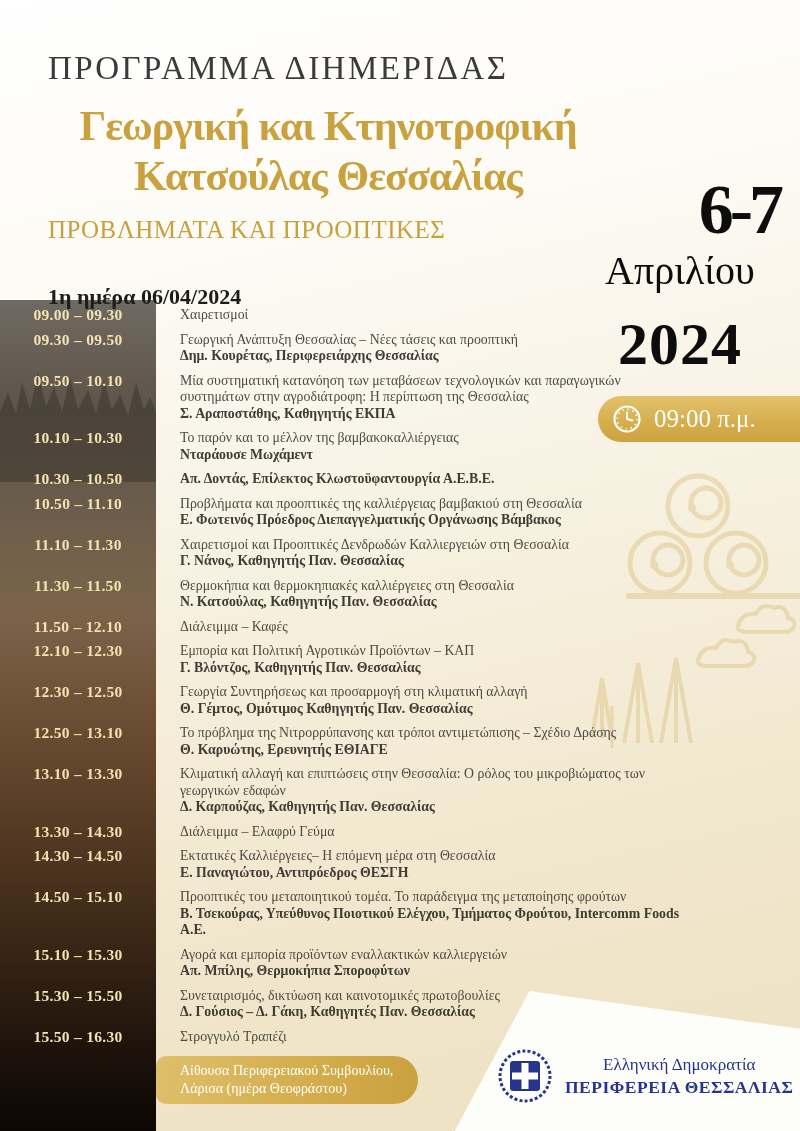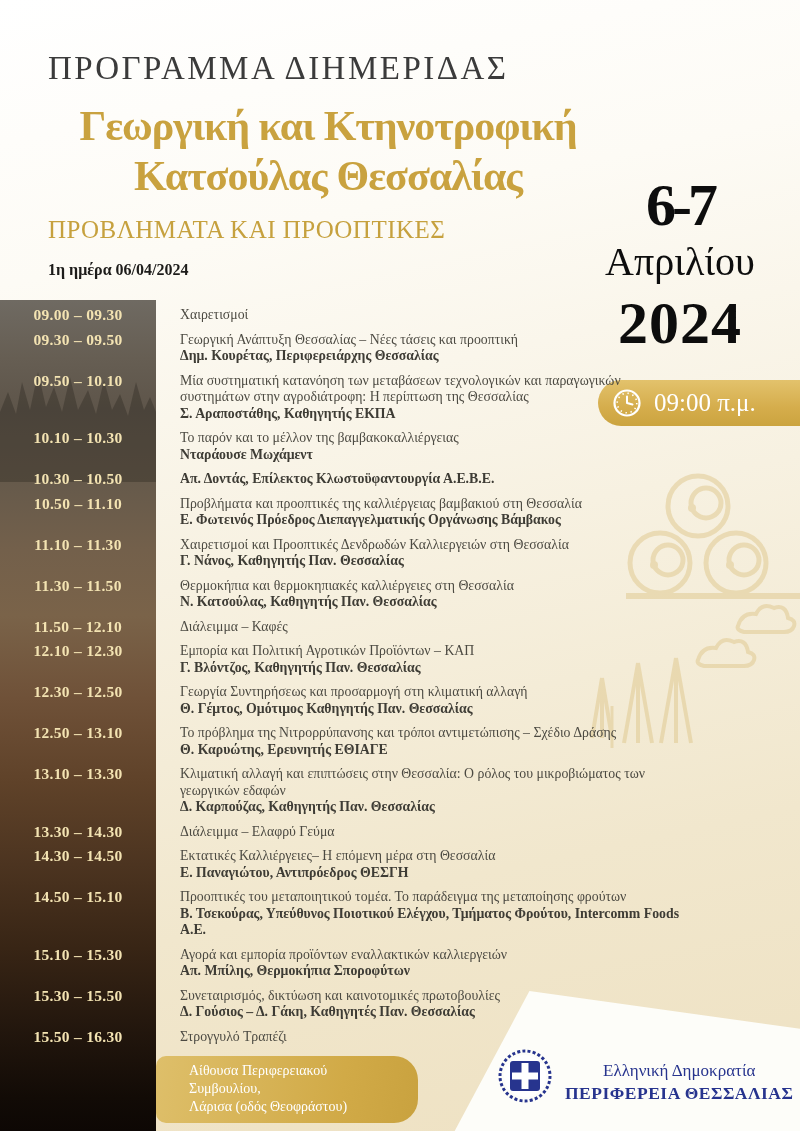--- a/index.html
+++ b/index.html
@@ -17,58 +17,58 @@
       #6f6a62 0%,#665e53 7%,#5e554a 13%,#665a4b 22%,#73604b 30%,
       #7a6349 38%,#6f5138 48%,#5f4229 58%,#4c3420 68%,#382515 78%,
       #22160d 88%,#120b06 96%,#0d0704 100%);
   }
   .strip-trees{position:absolute;left:0;top:52px;width:156px;height:130px;opacity:.55;}
   
   .header{position:absolute;left:48px;top:50px;width:560px;color:#3f3e3c;}
   .kicker{font-size:33px;font-weight:400;letter-spacing:2.5px;color:#3b3b3b;}
   .title{margin-top:14px;font-size:42px;line-height:1.2;font-weight:700;letter-spacing:-1px;color:#c9a23f;text-align:center;}
   .subtitle{margin-top:14px;font-size:25px;font-weight:500;letter-spacing:.5px;color:#c6a13e;}
-  .day-label{margin-top:17px;font-size:16px;font-weight:700;color:#1d1c1a;}
+  .day-label{margin-top:40px;font-size:22px;font-weight:700;color:#1d1c1a;}
   
   .date-badge{position:absolute;left:580px;top:178px;width:200px;text-align:center;color:#0d0d0d;}
-  .date-days{font-size:60px;font-weight:700;line-height:.9;letter-spacing:-4px;}
+  .date-days{font-size:70px;font-weight:700;line-height:.9;letter-spacing:-4px;text-align:right;}
   .date-month{font-size:40px;font-weight:400;margin-top:6px;}
-  .date-year{font-size:60px;font-weight:700;margin-top:4px;letter-spacing:1px;}
+  .date-year{font-size:60px;font-weight:700;margin-top:16px;letter-spacing:1px;}
   
   .time-pill{
-    position:absolute;left:598px;top:380px;width:202px;height:46px;
+    position:absolute;left:598px;top:396px;width:202px;height:46px;
     border-radius:25px 0 0 25px;
     background:linear-gradient(180deg,#e3c26c 0%,#d5ad4c 60%,#cba43f 100%);
     display:flex;align-items:center;gap:12px;padding-left:14px;box-sizing:border-box;
     color:#fff;font-size:25px;
   }
   .clock-icon{width:30px;height:30px;flex:0 0 auto;}
   
   .schedule{position:absolute;left:0;top:307px;width:712px;display:flex;flex-direction:column;gap:8px;}
   .row{display:flex;align-items:flex-start;}
   .row .t{
     flex:0 0 156px;text-align:center;box-sizing:border-box;padding:0 8px;
     color:#f3e3b2;font-size:15.5px;font-weight:700;letter-spacing:.3px;line-height:16.5px;
   }
   .row .c{flex:1;padding:0 26px 0 24px;font-size:13.8px;line-height:16.5px;color:#4c4a42;}
   .row .c .sp{font-weight:700;color:#3e3c35;}
   
   .venue-pill{
     position:absolute;left:156px;top:1056px;width:262px;box-sizing:border-box;
-    border-radius:10px 24px 24px 10px;padding:6px 33px;
+    border-radius:10px 24px 24px 10px;padding:6px 24px;
     background:linear-gradient(100deg,#debf6a 0%,#d1aa47 70%,#c9a23f 100%);
     color:#fff;font-size:14px;line-height:1.3;
   }
   
   .wedge{
     position:absolute;right:0;bottom:0;width:356px;height:140px;background:#fdfdf9;
     -webkit-clip-path:polygon(24% 0,100% 27%,100% 100%,3% 100%);
     clip-path:polygon(24% 0,100% 27%,100% 100%,3% 100%);
   }
-  .org{position:absolute;left:497px;top:1048px;display:flex;align-items:flex-end;gap:12px;}
+  .org{position:absolute;left:497px;top:1048px;display:flex;align-items:center;gap:12px;}
   .org-emblem{width:56px;height:56px;flex:0 0 auto;}
   .org-text{color:#27348e;text-align:center;}
   .org-line1{font-size:17px;font-weight:500;}
   .org-line2{font-size:17.5px;font-weight:700;letter-spacing:.5px;margin-top:2px;}
 </style>
 </head>
 <body>
 
 <div class="poster">
 
@@ -275,21 +275,21 @@
       <div class="t">15.50 – 16.30</div>
       <div class="c">
         <div>Στρογγυλό Τραπέζι</div>
 
       </div>
     </div>
   </div>
 
   <div class="venue-pill">
     <div>Αίθουσα Περιφερειακού Συμβουλίου,</div>
-    <div>Λάρισα (οδός Θεοφράστου)</div>
+    <div>Λάρισα (ημέρα Θεοφράστου)</div>
   </div>
 
   <div class="org">
     <svg class="org-emblem" viewBox="0 0 56 56">
       <circle cx="28" cy="28" r="25" fill="none" stroke="#27348e" stroke-width="3" stroke-dasharray="3 2.2"></circle>
       <circle cx="28" cy="28" r="21" fill="#ffffff"></circle>
       <rect x="13" y="13" width="30" height="30" rx="3" fill="#27348e"></rect>
       <rect x="24.5" y="15" width="7" height="26" fill="#ffffff"></rect>
       <rect x="15" y="24.5" width="26" height="7" fill="#ffffff"></rect>
     </svg>

